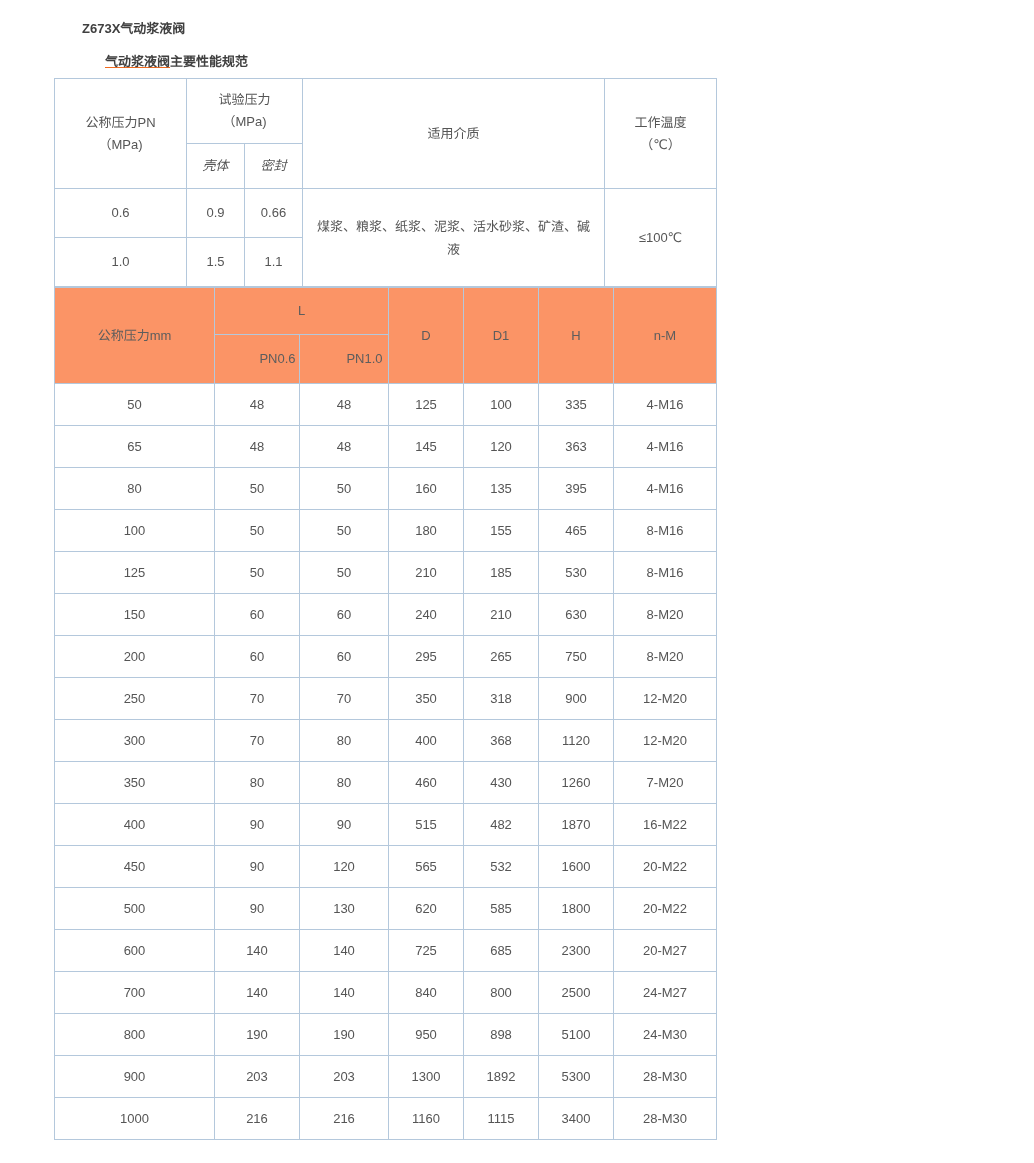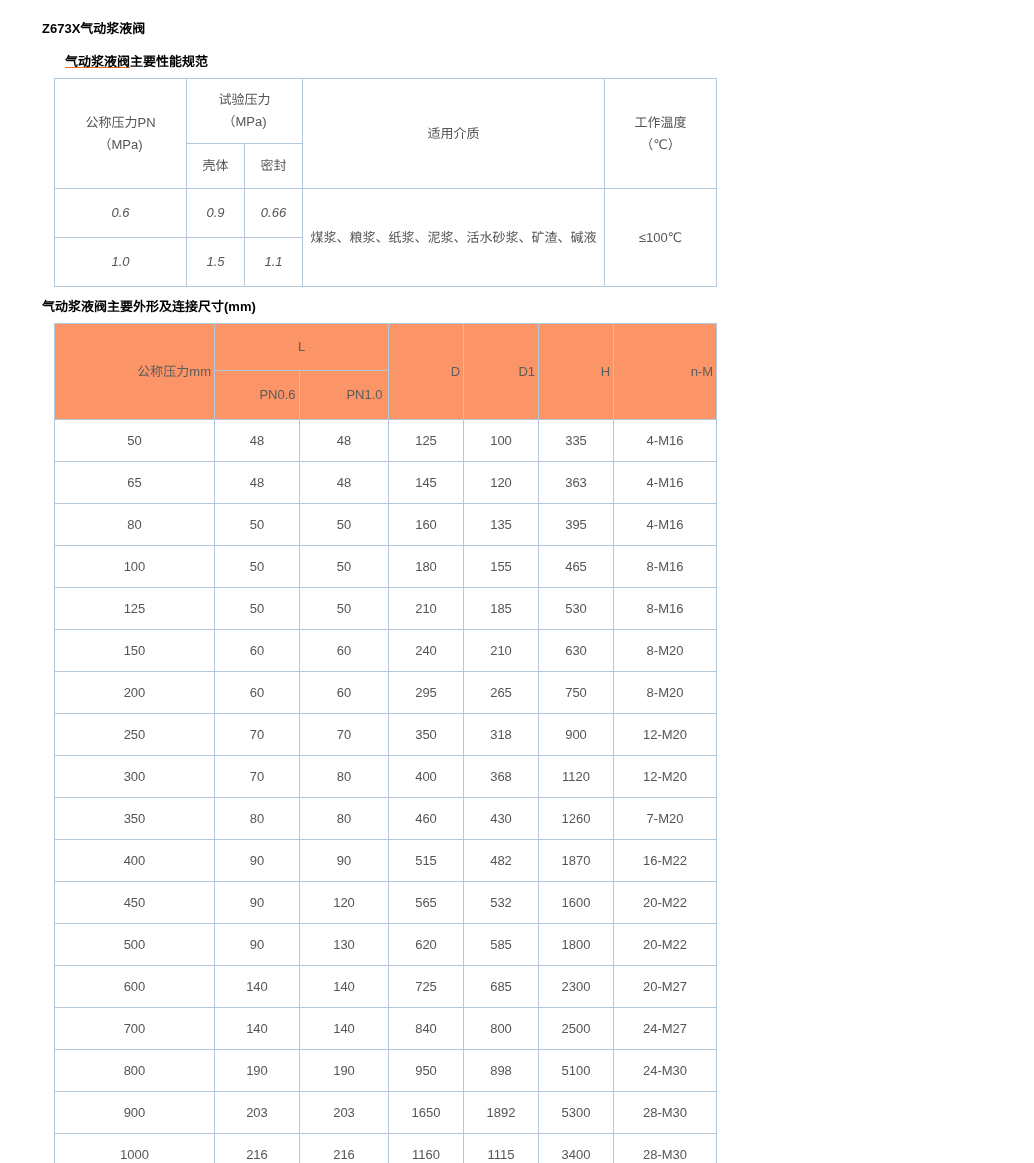--- a/index.html
+++ b/index.html
@@ -14,24 +14,24 @@
     font-family: "Liberation Sans", "DejaVu Sans", sans-serif;
     color: #444444;
     -webkit-font-smoothing: antialiased;
   }
   .page {
     padding: 18px 0 0 0;
   }
 
   
   .heading {
-    color: #000000;
+    color: #404040;
     font-weight: bold;
     margin: 0;
-    padding-left: 42px;
+    padding-left: 82px;
   }
   .heading-main {
     font-size: 13px;
     line-height: 13px;
     padding-bottom: 9px;
     padding-top: 4px;
   }
   .heading-sub {
     font-size: 13px;
     line-height: 13px;
@@ -65,34 +65,34 @@
     vertical-align: middle;
     font-weight: normal;
     color: #555555;
     padding: 4px 3px;
     line-height: 22px;
   }
 
   
   table.t1 td, table.t1 th { height: 18px; }
   table.t1 .h-tall { height: 56px; }
-  table.t1 .h-sub  { height: 36px; }
-  table.t1 .row-d  { height: 40px; font-style: italic; }
-  table.t1 .media  { line-height: 23px; padding: 4px 2px; margin-left: 12px; }
+  table.t1 .h-sub  { height: 36px; font-style: italic; }
+  table.t1 .row-d  { height: 40px; }
+  table.t1 .media  { line-height: 23px; padding: 4px 14px; margin-left: 12px; }
 
   
   table.t2 thead th {
     background: #FB9466;
     color: #5d5d5d;
     border: 1px solid #B4C8DC;
     height: 20px;
   }
   table.t2 thead th.hgroup  { height: 38px; }
   table.t2 thead th.hsub    { height: 40px; padding-left: 44px; }
-  table.t2 thead th.hspan   { height: 80px; text-align: right; }
+  table.t2 thead th.hspan   { height: 80px; }
   table.t2 tbody td { height: 33px; }
 </style>
 </head>
 <body>
 
 <div class="page">
 
   <h1 class="heading heading-main">Z673X气动浆液阀</h1>
 
   <h2 class="heading heading-sub"><span class="ul">气动浆液阀</span><span>主要性能规范</span></h2>
@@ -133,21 +133,20 @@
         <td rowspan="2">≤100℃</td>
       </tr>
       <tr>
         <td class="row-d">1.0</td>
         <td class="row-d">1.5</td>
         <td class="row-d">1.1</td>
       </tr>
     </tbody>
   </table>
 
-  <h2 class="heading heading-sub-2">气动浆液阀主要外形及连接尺寸(mm)</h2>
 
   <table class="spec t2">
     <colgroup>
       <col style="width:160px">
       <col style="width:85px">
       <col style="width:89px">
       <col style="width:75px">
       <col style="width:75px">
       <col style="width:75px">
       <col style="width:103px">
@@ -308,21 +307,21 @@
           <td>190</td>
           <td>950</td>
           <td>898</td>
           <td>5100</td>
           <td>24-M30</td>
         </tr>
         <tr>
           <td>900</td>
           <td>203</td>
           <td>203</td>
-          <td>1650</td>
+          <td>1300</td>
           <td>1892</td>
           <td>5300</td>
           <td>28-M30</td>
         </tr>
         <tr>
           <td>1000</td>
           <td>216</td>
           <td>216</td>
           <td>1160</td>
           <td>1115</td>

